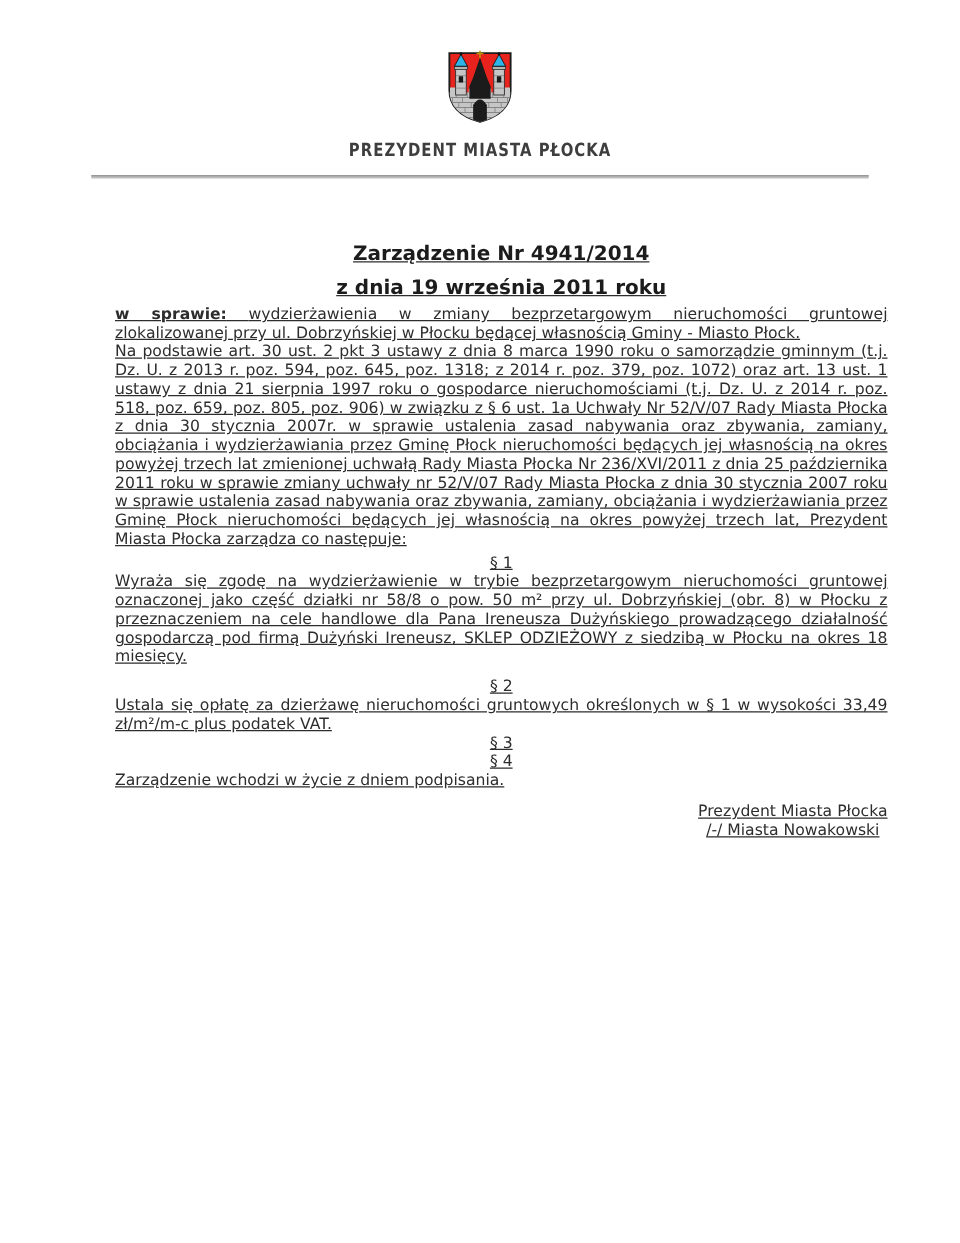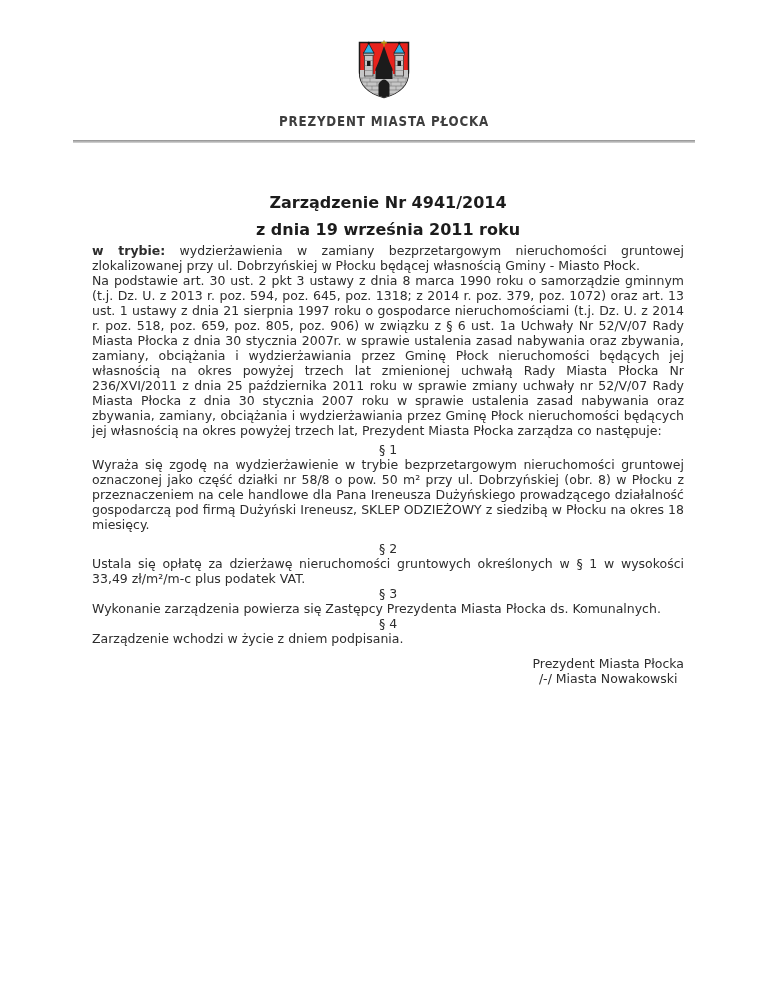--- a/index.html
+++ b/index.html
@@ -12,21 +12,21 @@
   .page { position: relative; width: 768px; height: 994px; overflow: hidden; background: #fff; }
 
   .crest-wrap { padding-top: 40px; text-align: center; line-height: 0; }
   .crest { width: 54px; height: 60px; display: inline-block; }
 
   .org-name { margin-top: 11px; text-align: center; font-size: 14.5px; line-height: 20px; font-weight: 600; color: #3e3e3e; }
   .org-name > span { display: inline-block; transform: scaleX(0.82); transform-origin: center; letter-spacing: 1px; white-space: nowrap; }
 
   .divider { margin: 9px 73px 0 73px; height: 3px; background: linear-gradient(#8f8f8f, #d8d8d8); }
 
-  .doc { margin: 0 84px 0 92px; font-size: 12.5px; line-height: 15px; }
+  .doc { margin: 0 58px 0 92px; font-size: 12.5px; line-height: 15px; text-decoration: underline; }
   .doc p { margin: 0; }
 
   .title { margin-top: 46px; text-align: center; font-weight: bold; font-size: 16px; line-height: 27px; color: #1c1c1c; }
 
   .subject { margin-top: 17px; text-align: justify; }
   .subject .b { font-weight: bold; }
 
   .preamble { margin-top: 17px; text-align: justify; }
 
   .sec-head { text-align: center; }
@@ -102,37 +102,36 @@
 
   <div class="divider"></div>
 
   <div class="doc">
 
     <div class="title">
       <div>Zarządzenie Nr 4941/2014</div>
       <div>z dnia 19 września 2011 roku</div>
     </div>
 
-    <p class="subject"><span class="b">w trybie:</span> <span>wydzierżawienia w zamiany bezprzetargowym nieruchomości gruntowej zlokalizowanej przy ul. Dobrzyńskiej w Płocku będącej własnością Gminy - Miasto Płock.</span></p>
+    <p class="subject"><span class="b">w sprawie:</span> <span>wydzierżawienia w zmiany bezprzetargowym nieruchomości gruntowej zlokalizowanej przy ul. Dobrzyńskiej w Płocku będącej własnością Gminy - Miasto Płock.</span></p>
 
     <p class="preamble">Na podstawie art. 30 ust. 2 pkt 3 ustawy z dnia 8 marca 1990 roku o samorządzie gminnym (t.j. Dz. U. z 2013 r. poz. 594, poz. 645, poz. 1318; z 2014 r. poz. 379, poz. 1072) oraz art. 13 ust. 1 ustawy z dnia 21 sierpnia 1997 roku o gospodarce nieruchomościami (t.j. Dz. U. z 2014 r. poz. 518, poz. 659, poz. 805, poz. 906) w związku z § 6 ust. 1a Uchwały Nr 52/V/07 Rady Miasta Płocka z dnia 30 stycznia 2007r. w sprawie ustalenia zasad nabywania oraz zbywania, zamiany, obciążania i wydzierżawiania przez Gminę Płock nieruchomości będących jej własnością na okres powyżej trzech lat zmienionej uchwałą Rady Miasta Płocka Nr 236/XVI/2011 z dnia 25 października 2011 roku w sprawie zmiany uchwały nr 52/V/07 Rady Miasta Płocka z dnia 30 stycznia 2007 roku w sprawie ustalenia zasad nabywania oraz zbywania, zamiany, obciążania i wydzierżawiania przez Gminę Płock nieruchomości będących jej własnością na okres powyżej trzech lat, Prezydent Miasta Płocka zarządza co następuje:</p>
 
     <div class="sec sec-1">
       <div class="sec-head">§ 1</div>
       <p class="sec-text">Wyraża się zgodę na wydzierżawienie w trybie bezprzetargowym nieruchomości gruntowej oznaczonej jako część działki nr 58/8 o pow. 50 m² przy ul. Dobrzyńskiej (obr. 8) w Płocku z przeznaczeniem na cele handlowe dla Pana Ireneusza Dużyńskiego prowadzącego działalność gospodarczą pod firmą Dużyński Ireneusz, SKLEP ODZIEŻOWY z siedzibą w Płocku na okres 18 miesięcy.</p>
     </div>
 
     <div class="sec sec-2">
       <div class="sec-head">§ 2</div>
       <p class="sec-text">Ustala się opłatę za dzierżawę nieruchomości gruntowych określonych w § 1 w wysokości 33,49 zł/m²/m-c plus podatek VAT.</p>
     </div>
 
     <div class="sec sec-3">
       <div class="sec-head">§ 3</div>
-      <p class="sec-text">Wykonanie zarządzenia powierza się Zastępcy Prezydenta Miasta Płocka ds. Komunalnych.</p>
     </div>
 
     <div class="sec sec-4">
       <div class="sec-head">§ 4</div>
       <p class="sec-text">Zarządzenie wchodzi w życie z dniem podpisania.</p>
     </div>
 
     <div class="signature">
       <div class="sig-inner">
         <div>Prezydent Miasta Płocka</div>

